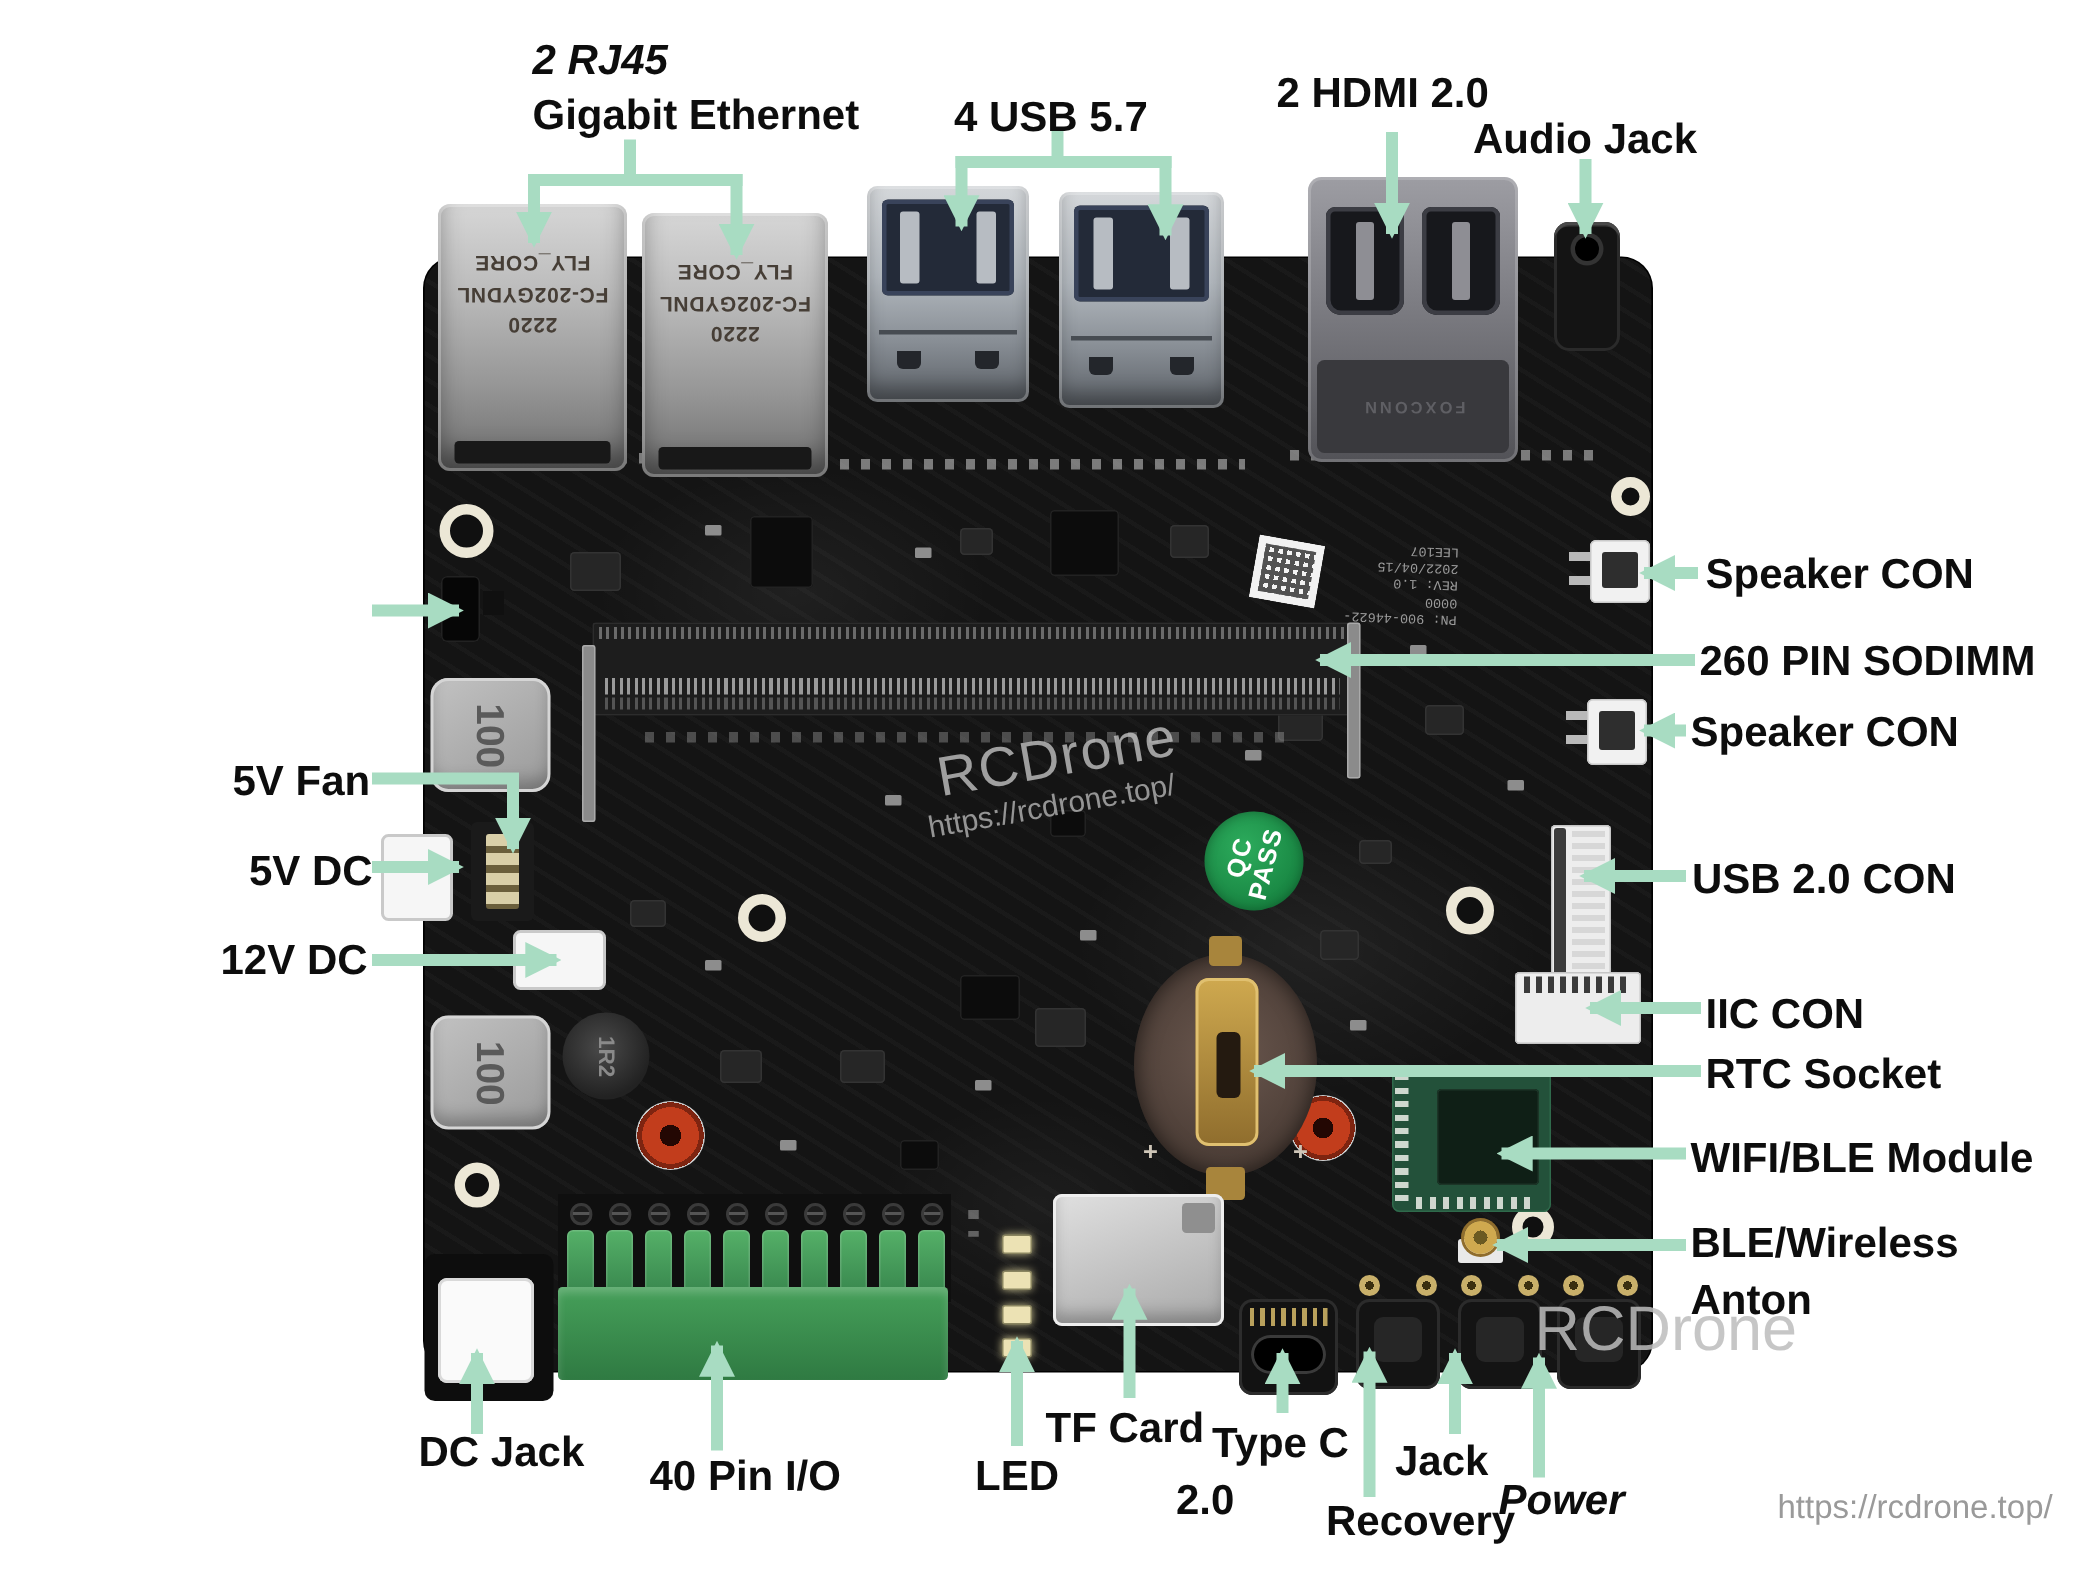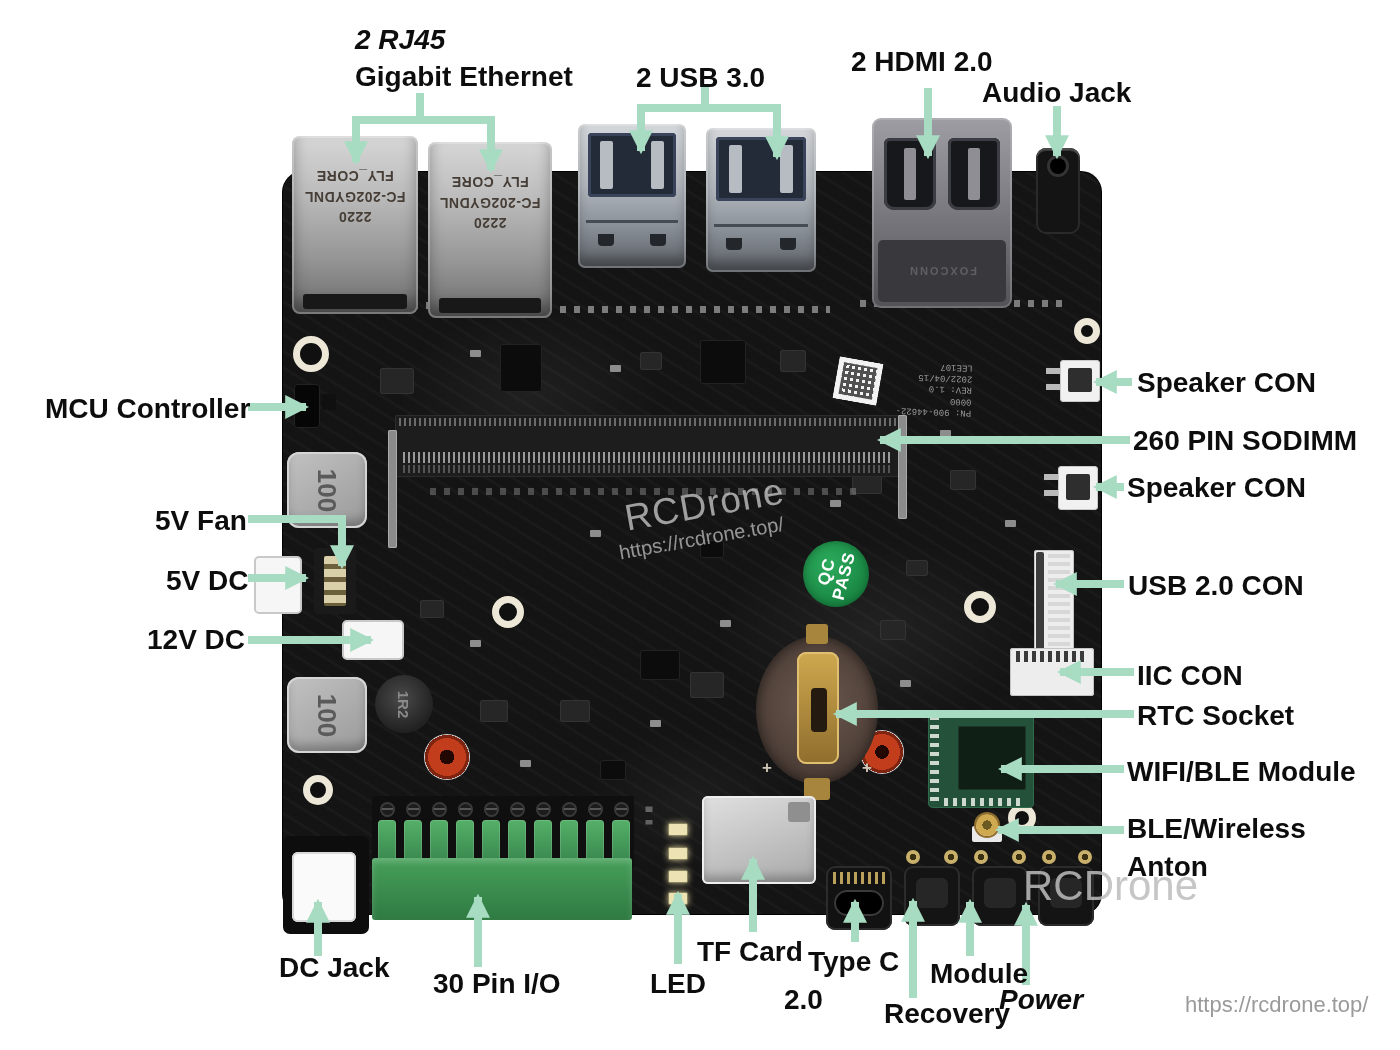--- a/index.html
+++ b/index.html
@@ -393,39 +393,38 @@
     <polyline points="678,960 678,898" marker-end="url(#ah)"></polyline>
     <polyline points="753,928 753,863" marker-end="url(#ah)"></polyline>
     <polyline points="855,938 855,906" marker-end="url(#ah)"></polyline>
     <polyline points="913,994 913,905" marker-end="url(#ah)"></polyline>
     <polyline points="970,952 970,906" marker-end="url(#ah)"></polyline>
     <polyline points="1026,981 1026,909" marker-end="url(#ah)"></polyline>
   </svg>
 
   <div class="lbl" style="left:355px;top:22px;font-style:italic;">2 RJ45</div>
   <div class="lbl" style="left:355px;top:59px;">Gigabit Ethernet</div>
-  <div class="lbl" style="left:636px;top:60px;">2 USB 3.0</div>
+  <div class="lbl" style="left:636px;top:60px;">4 USB 5.7</div>
   <div class="lbl" style="left:851px;top:44px;">2 HDMI 2.0</div>
   <div class="lbl" style="left:982px;top:75px;">Audio Jack</div>
-  <div class="lbl" style="left:45px;top:391px;">MCU Controller</div>
   <div class="lbl" style="left:155px;top:503px;">5V Fan</div>
   <div class="lbl" style="left:166px;top:563px;">5V DC</div>
   <div class="lbl" style="left:147px;top:622px;">12V DC</div>
   <div class="lbl" style="left:1137px;top:365px;">Speaker CON</div>
   <div class="lbl" style="left:1133px;top:423px;">260 PIN SODIMM</div>
   <div class="lbl" style="left:1127px;top:470px;">Speaker CON</div>
   <div class="lbl" style="left:1128px;top:568px;">USB 2.0 CON</div>
   <div class="lbl" style="left:1137px;top:658px;">IIC CON</div>
   <div class="lbl" style="left:1137px;top:698px;">RTC Socket</div>
   <div class="lbl" style="left:1127px;top:754px;">WIFI/BLE Module</div>
   <div class="lbl" style="left:1127px;top:811px;">BLE/Wireless</div>
   <div class="lbl" style="left:1127px;top:849px;">Anton</div>
   <div class="lbl" style="left:279px;top:950px;">DC Jack</div>
-  <div class="lbl" style="left:433px;top:966px;">30 Pin I/O</div>
+  <div class="lbl" style="left:433px;top:966px;">40 Pin I/O</div>
   <div class="lbl" style="left:650px;top:966px;">LED</div>
   <div class="lbl" style="left:697px;top:934px;">TF Card</div>
   <div class="lbl" style="left:808px;top:944px;">Type C</div>
   <div class="lbl" style="left:784px;top:982px;">2.0</div>
   <div class="lbl" style="left:884px;top:996px;">Recovery</div>
-  <div class="lbl" style="left:930px;top:956px;">Module</div>
+  <div class="lbl" style="left:930px;top:956px;">Jack</div>
   <div class="lbl" style="left:999px;top:982px;font-style:italic;">Power</div>
 
 </div>
 
 </body></html>

